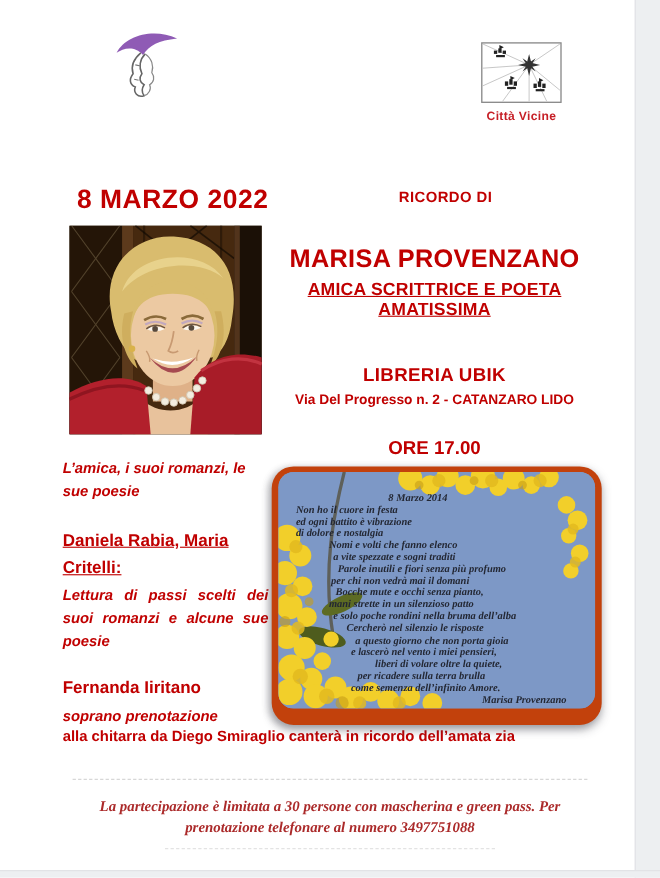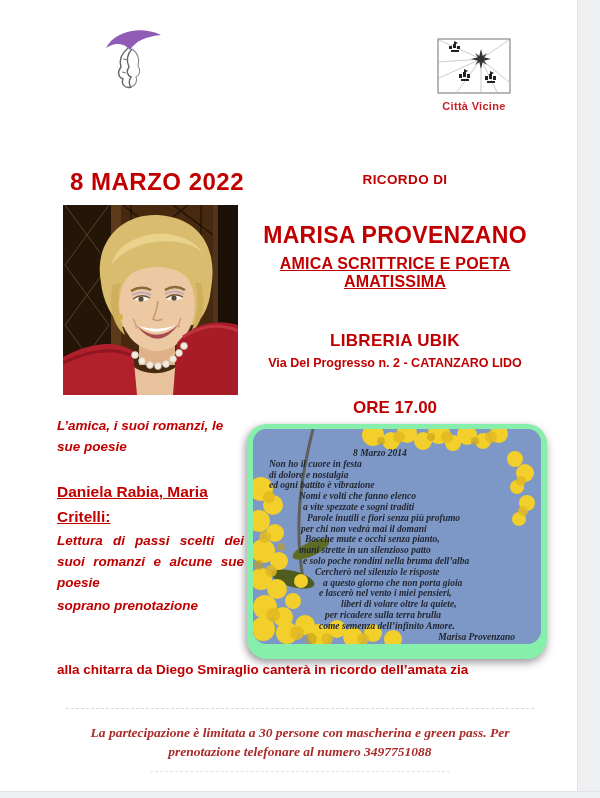--- a/index.html
+++ b/index.html
@@ -48,21 +48,21 @@
   .desc.just { text-align:justify; }
   .gap1 { margin-top:22px;text-decoration:underline; }
   .gap2 { margin-top:20px; }
 
   .closing { position:absolute; left:57px; top:661px; width:488px;
     font-size:13.5px; font-weight:bold; line-height:1.4; }
   .closing .it { }
 
   
   .poem-card { position:absolute; left:247px; top:424px; width:300px; height:235px;
-    background:#86efac; border-radius:20px; padding:5px 6px 15px 6px;
+    background:#c2410c; border-radius:20px; padding:5px 6px 15px 6px;
     box-shadow:0 4px 9px rgba(60,60,70,.38), -3px 2px 6px rgba(60,60,70,.22); }
   .poem-inner { position:relative; width:100%; height:100%; border-radius:14px;
     overflow:hidden; background:#7d98c6; }
   .poem-inner svg.flowers { position:absolute; left:0; top:0; width:100%; height:100%; }
   .poem-text { position:relative; padding-top:19px; font-family:"Liberation Serif", serif;
     font-style:italic; font-size:9.5px; line-height:10.8px; color:#232733; font-weight:bold; }
   .poem-text div { white-space:nowrap; }
 
   
   .note { position:absolute; left:66px; top:708px; width:468px; text-align:center;
@@ -214,20 +214,21 @@
     <div class="subtitle red">AMICA SCRITTRICE E POETA AMATISSIMA</div>
     <div class="venue red">LIBRERIA UBIK</div>
     <div class="address red">Via Del Progresso n. 2 - CATANZARO LIDO</div>
     <div class="time red">ORE 17.00</div>
   </div>
 
   <div class="program">
     <div class="desc red">L’amica, i suoi romanzi, le sue poesie</div>
     <div class="speaker red gap1">Daniela Rabia, Maria Critelli:</div>
     <div class="desc red just">Lettura di passi scelti dei suoi romanzi e alcune sue poesie</div>
+    <div class="speaker red gap2">Fernanda Iiritano</div>
     <div class="desc red">soprano prenotazione</div>
   </div>
 
   <div class="closing red">
     <span class="it">alla chitarra da </span><span>Diego Smiraglio</span><span class="it"> canterà in ricordo dell’amata zia</span>
   </div>
 
   <div class="poem-card">
     <div class="poem-inner">
       <svg class="flowers" viewBox="0 0 288 215" preserveAspectRatio="none">
@@ -290,22 +291,22 @@
             <circle cx="28" cy="118" r="4"></circle>
             <circle cx="58" cy="210" r="6"></circle>
           <circle cx="128" cy="12" r="4"></circle>
             <circle cx="178" cy="8" r="4"></circle>
             <circle cx="222" cy="12" r="4"></circle>
         </g>
       </svg>
       <div class="poem-text">
         <div style="margin-left:100px; font-weight:bold">8 Marzo 2014</div>
         <div style="margin-left:16px">Non ho il cuore in festa</div>
+        <div style="margin-left:16px">ed ogni battito è vibrazione</div>
         <div style="margin-left:16px">di dolore e nostalgia</div>
-        <div style="margin-left:16px">ed ogni battito è vibrazione</div>
         <div style="margin-left:46px">Nomi e volti che fanno elenco</div>
         <div style="margin-left:50px">a vite spezzate e sogni traditi</div>
         <div style="margin-left:54px">Parole inutili e fiori senza più profumo</div>
         <div style="margin-left:48px">per chi non vedrà mai il domani</div>
         <div style="margin-left:52px">Bocche mute e occhi senza pianto,</div>
         <div style="margin-left:46px">mani strette in un silenzioso patto</div>
         <div style="margin-left:50px">e solo poche rondini nella bruma dell’alba</div>
         <div style="margin-left:62px">Cercherò nel silenzio le risposte</div>
         <div style="margin-left:70px">a questo giorno che non porta gioia</div>
         <div style="margin-left:66px">e lascerò nel vento i miei pensieri,</div>

